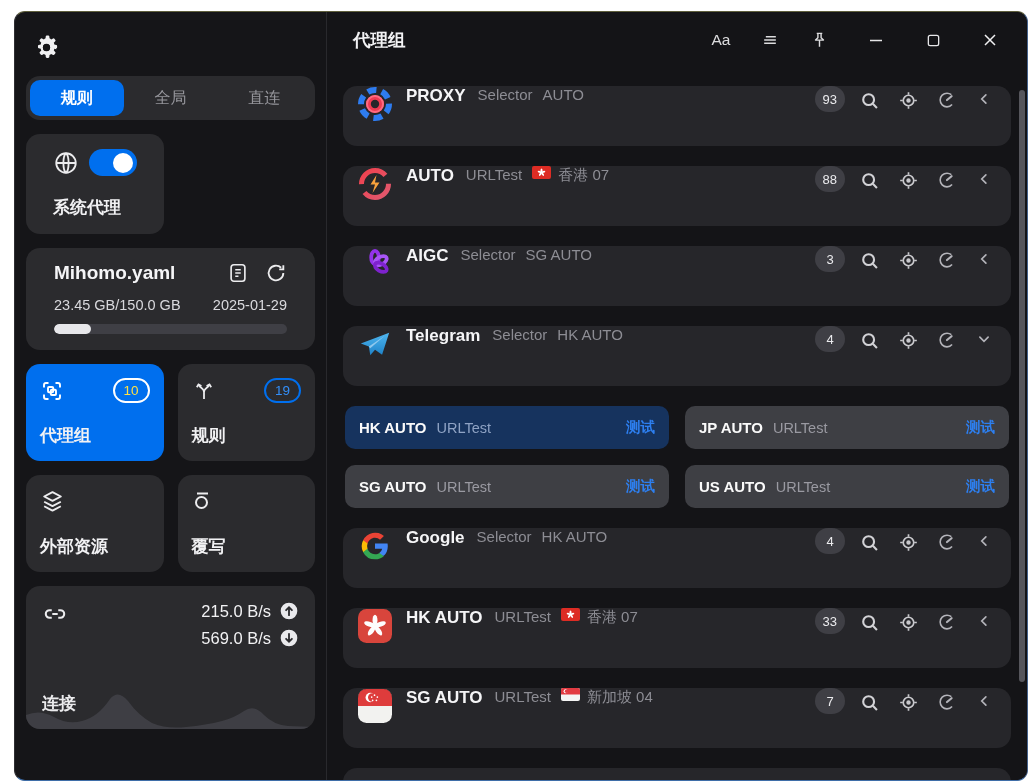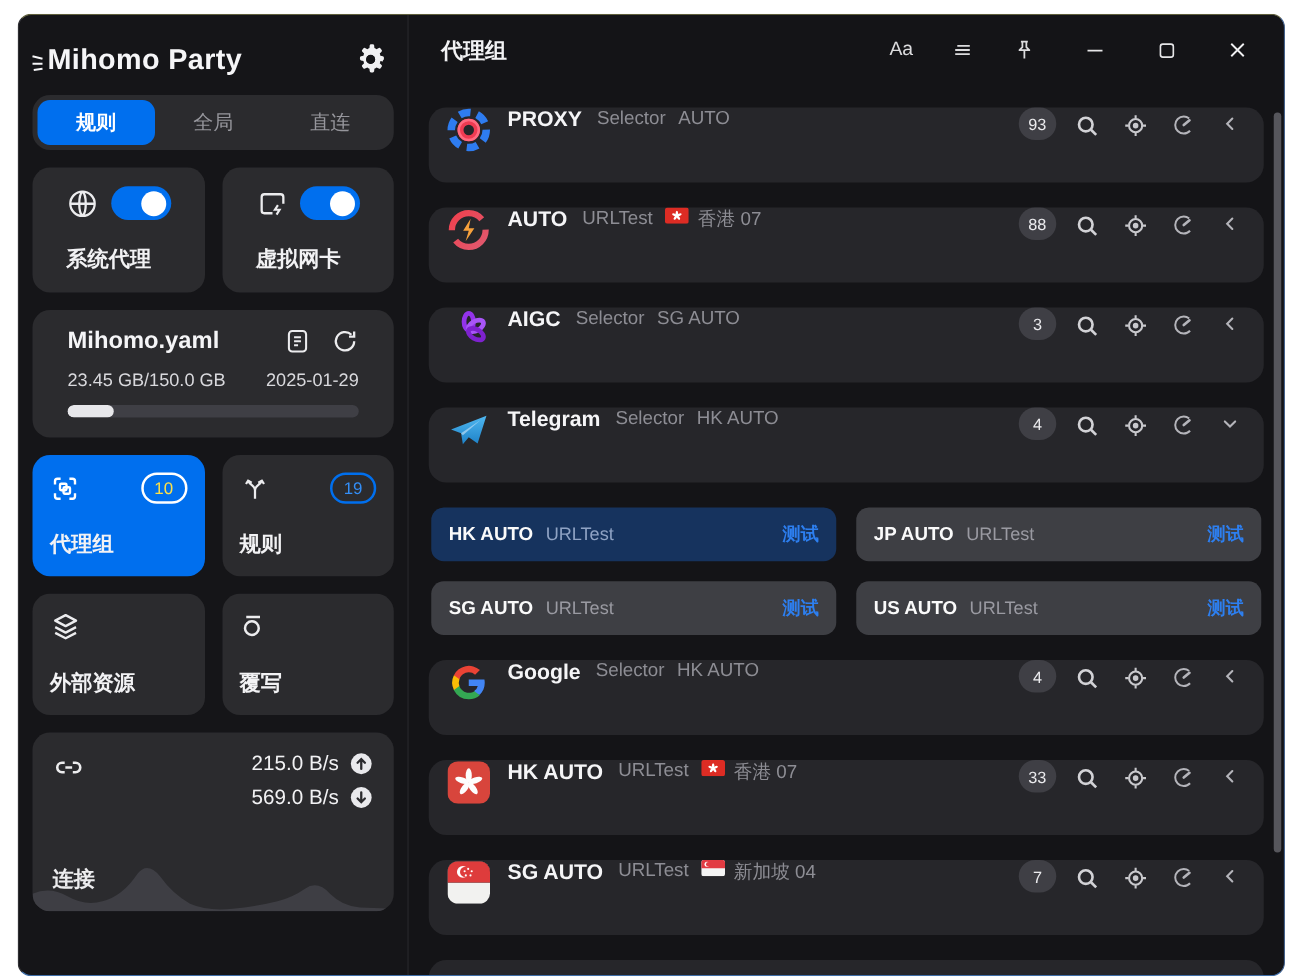--- a/index.html
+++ b/index.html
@@ -74,26 +74,20 @@
   svg{ display:block; }
 </style>
 </head>
 <body>
 
 <div class="window">
 
   <div class="sidebar">
 
     <div class="sb-header">
-      <div class="logo">
-        <svg class="whiskers" width="10" height="14" viewBox="0 0 10 14" fill="none" stroke="#f5f5f7" stroke-width="1.6">
-            <path d="M9 4 L1 2 M9 8 L1 8 M9 12 L2 13"></path>
-          </svg>
-        <span>Mihomo Party</span>
-      </div>
       <button class="gear-btn">
         <svg width="25" height="25" viewBox="0 0 24 24" fill="#f0f0f2">
             <path d="M12 8.5a3.5 3.5 0 1 0 0 7 3.5 3.5 0 0 0 0-7zm9.4 5.1l-1.9-.4a7.6 7.6 0 0 1-.5 1.7l1.4 1.4a1 1 0 0 1 .1 1.3l-.9 1.2a1 1 0 0 1-1.3.3l-1.8-.9c-.5.4-1 .7-1.6 1l-.2 2a1 1 0 0 1-1 .8h-1.4a1 1 0 0 1-1-.8l-.2-2a7 7 0 0 1-1.6-1l-1.8.9a1 1 0 0 1-1.3-.3l-.9-1.2a1 1 0 0 1 .1-1.3l1.4-1.4a7.6 7.6 0 0 1-.5-1.7l-1.9-.4a1 1 0 0 1-.8-1v-1.2a1 1 0 0 1 .8-1l1.9-.4c.1-.6.3-1.2.5-1.7L5.6 6.1a1 1 0 0 1-.1-1.3l.9-1.2a1 1 0 0 1 1.3-.3l1.8.9c.5-.4 1-.7 1.6-1l.2-2a1 1 0 0 1 1-.8h1.4a1 1 0 0 1 1 .8l.2 2c.6.3 1.1.6 1.6 1l1.8-.9a1 1 0 0 1 1.3.3l.9 1.2a1 1 0 0 1-.1 1.3l-1.4 1.4c.2.5.4 1.1.5 1.7l1.9.4a1 1 0 0 1 .8 1v1.2a1 1 0 0 1-.8 1z"></path>
             <circle cx="12" cy="12" r="3.4" fill="#151518"></circle>
           </svg>
       </button>
     </div>
 
     <div class="mode-tabs card">
       <button class="mode-tab active">规则</button>
@@ -106,32 +100,20 @@
         <div class="tile-top">
           <svg width="26" height="26" viewBox="0 0 24 24" fill="none" stroke="#ececee" stroke-width="1.7">
               <circle cx="12" cy="12" r="9"></circle>
               <path d="M3 12h18M12 3c3.2 2.6 3.2 15.4 0 18M12 3c-3.2 2.6-3.2 15.4 0 18"></path>
             </svg>
           <div class="switch">
               <div class="knob"></div>
             </div>
         </div>
         <div class="tile-label">系统代理</div>
-      </div>
-      <div class="card tile">
-        <div class="tile-top">
-          <svg width="26" height="26" viewBox="0 0 24 24" fill="none" stroke="#ececee" stroke-width="1.7">
-              <path d="M20 12V7a2 2 0 0 0-2-2H6a2 2 0 0 0-2 2v10a2 2 0 0 0 2 2h6"></path>
-              <path d="M16 13l-2.2 3.4h3.4L15 20" stroke-width="1.6"></path>
-            </svg>
-          <div class="switch">
-              <div class="knob"></div>
-            </div>
-        </div>
-        <div class="tile-label">虚拟网卡</div>
       </div>
     </div>
 
     <div class="card profile-card">
       <div class="profile-top">
         <div class="profile-name">Mihomo.yaml</div>
         <div class="profile-actions">
           <button class="icon-btn">
             <svg width="22" height="22" viewBox="0 0 24 24" fill="none" stroke="#ececee" stroke-width="1.8">
                 <rect x="4.5" y="3" width="15" height="18" rx="3"></rect>

